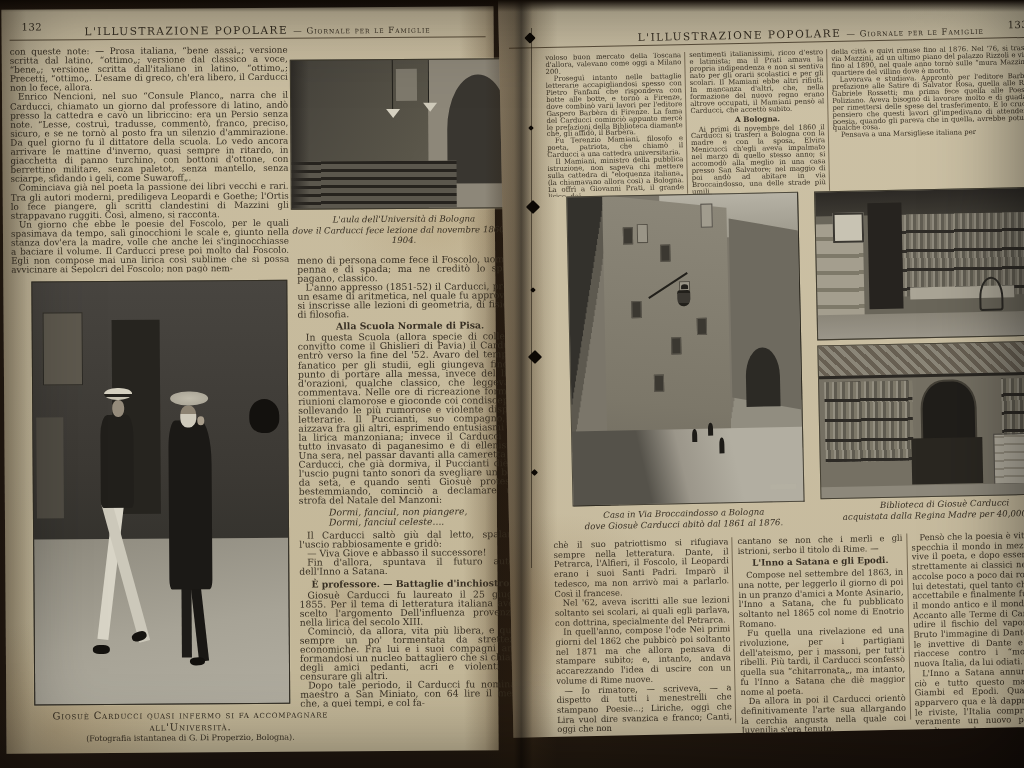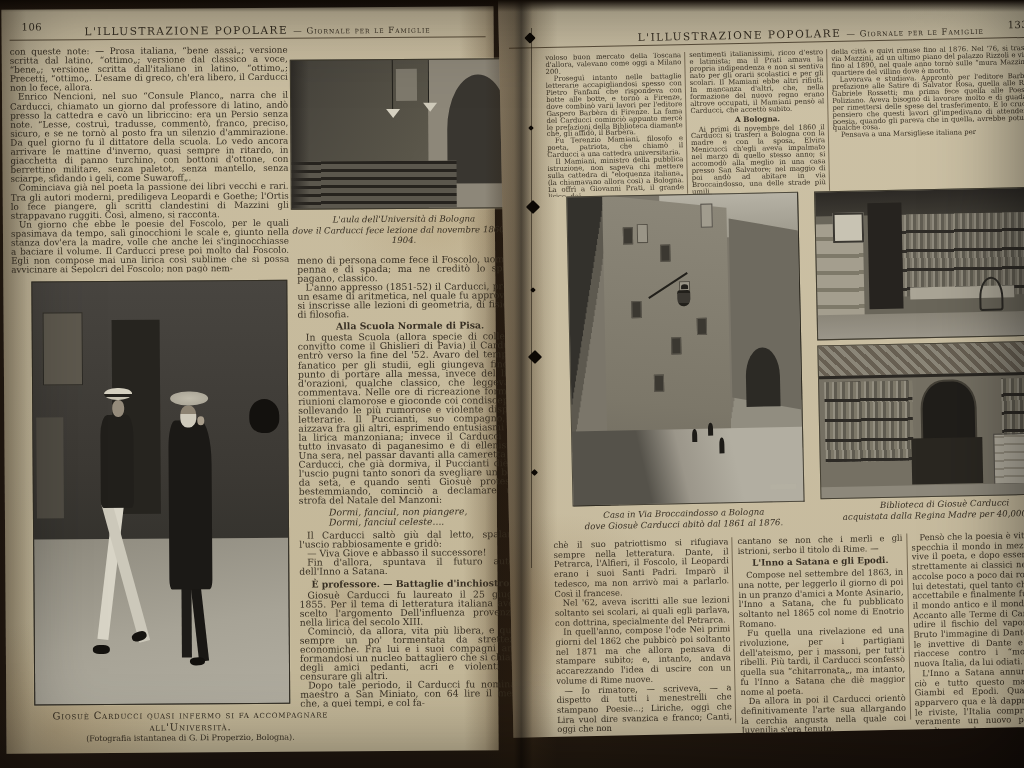--- a/index.html
+++ b/index.html
@@ -123,21 +123,21 @@
   .stitch{position:absolute;background:#0c0804;transform:rotate(45deg);border-radius:1px;}
   .vignette{position:absolute;inset:0;pointer-events:none;box-shadow:inset 0 0 90px rgba(0,0,0,.55);}
   .topshadow{position:absolute;left:0;top:0;width:1024px;height:12px;background:linear-gradient(180deg,#170f08,rgba(23,15,8,0));pointer-events:none;}
 </style>
 </head>
 <body>
 
 <div id="scene">
 
   <div class="page page-left">
-    <div class="pagenum" style="left:20px;top:12px;">106</div>
+    <div class="pagenum" style="left:20px;top:12px;">132</div>
     <div class="header" style="left:56px;width:400px;top:11px;">
       <span class="ht">L'ILLUSTRAZIONE POPOLARE</span>
       <span class="hs">— Giornale per le Famiglie</span>
     </div>
     <div class="hrule" style="left:8px;right:8px;top:30px;"></div>
 
     <div class="col pl-col1" style="left:8px;top:38px;width:278px;height:226px;">
       <p class="ni">con queste note: — Prosa italiana, “bene assai„; versione scritta dal latino, “ottimo„; versione dal classico a voce, “bene„; versione scritta dall'italiano in latino, “ottimo„; Precetti, “ottimo„. L'esame di greco, ch'era libero, il Carducci non lo fece, allora.</p>
       <p>Enrico Nencioni, nel suo “Consule Planco„ narra che il Carducci, chiamato un giorno dal professore di latino, andò presso la cattedra e cavò un libriccino: era un Persio senza note. “Lesse, costruì, tradusse, commentò, franco, preciso, sicuro, e se ne tornò al posto fra un silenzio d'ammirazione. Da quel giorno fu il dittatore della scuola. Lo vedo ancora arrivare le mattine d'inverno, quasi sempre in ritardo, in giacchetta di panno turchino, con bottoni d'ottone, con berrettino militare, senza paletot, senza mantello, senza sciarpe, sfidando i geli, come Suwaroff„.</p>
       <p>Cominciava già nel poeta la passione dei libri vecchi e rari. Tra gli autori moderni, prediligeva Leopardi e Goethe; l'Ortis lo fece piangere, gli scritti clandestini di Mazzini gli strappavano ruggiti. Così, almeno, si racconta.</p>

